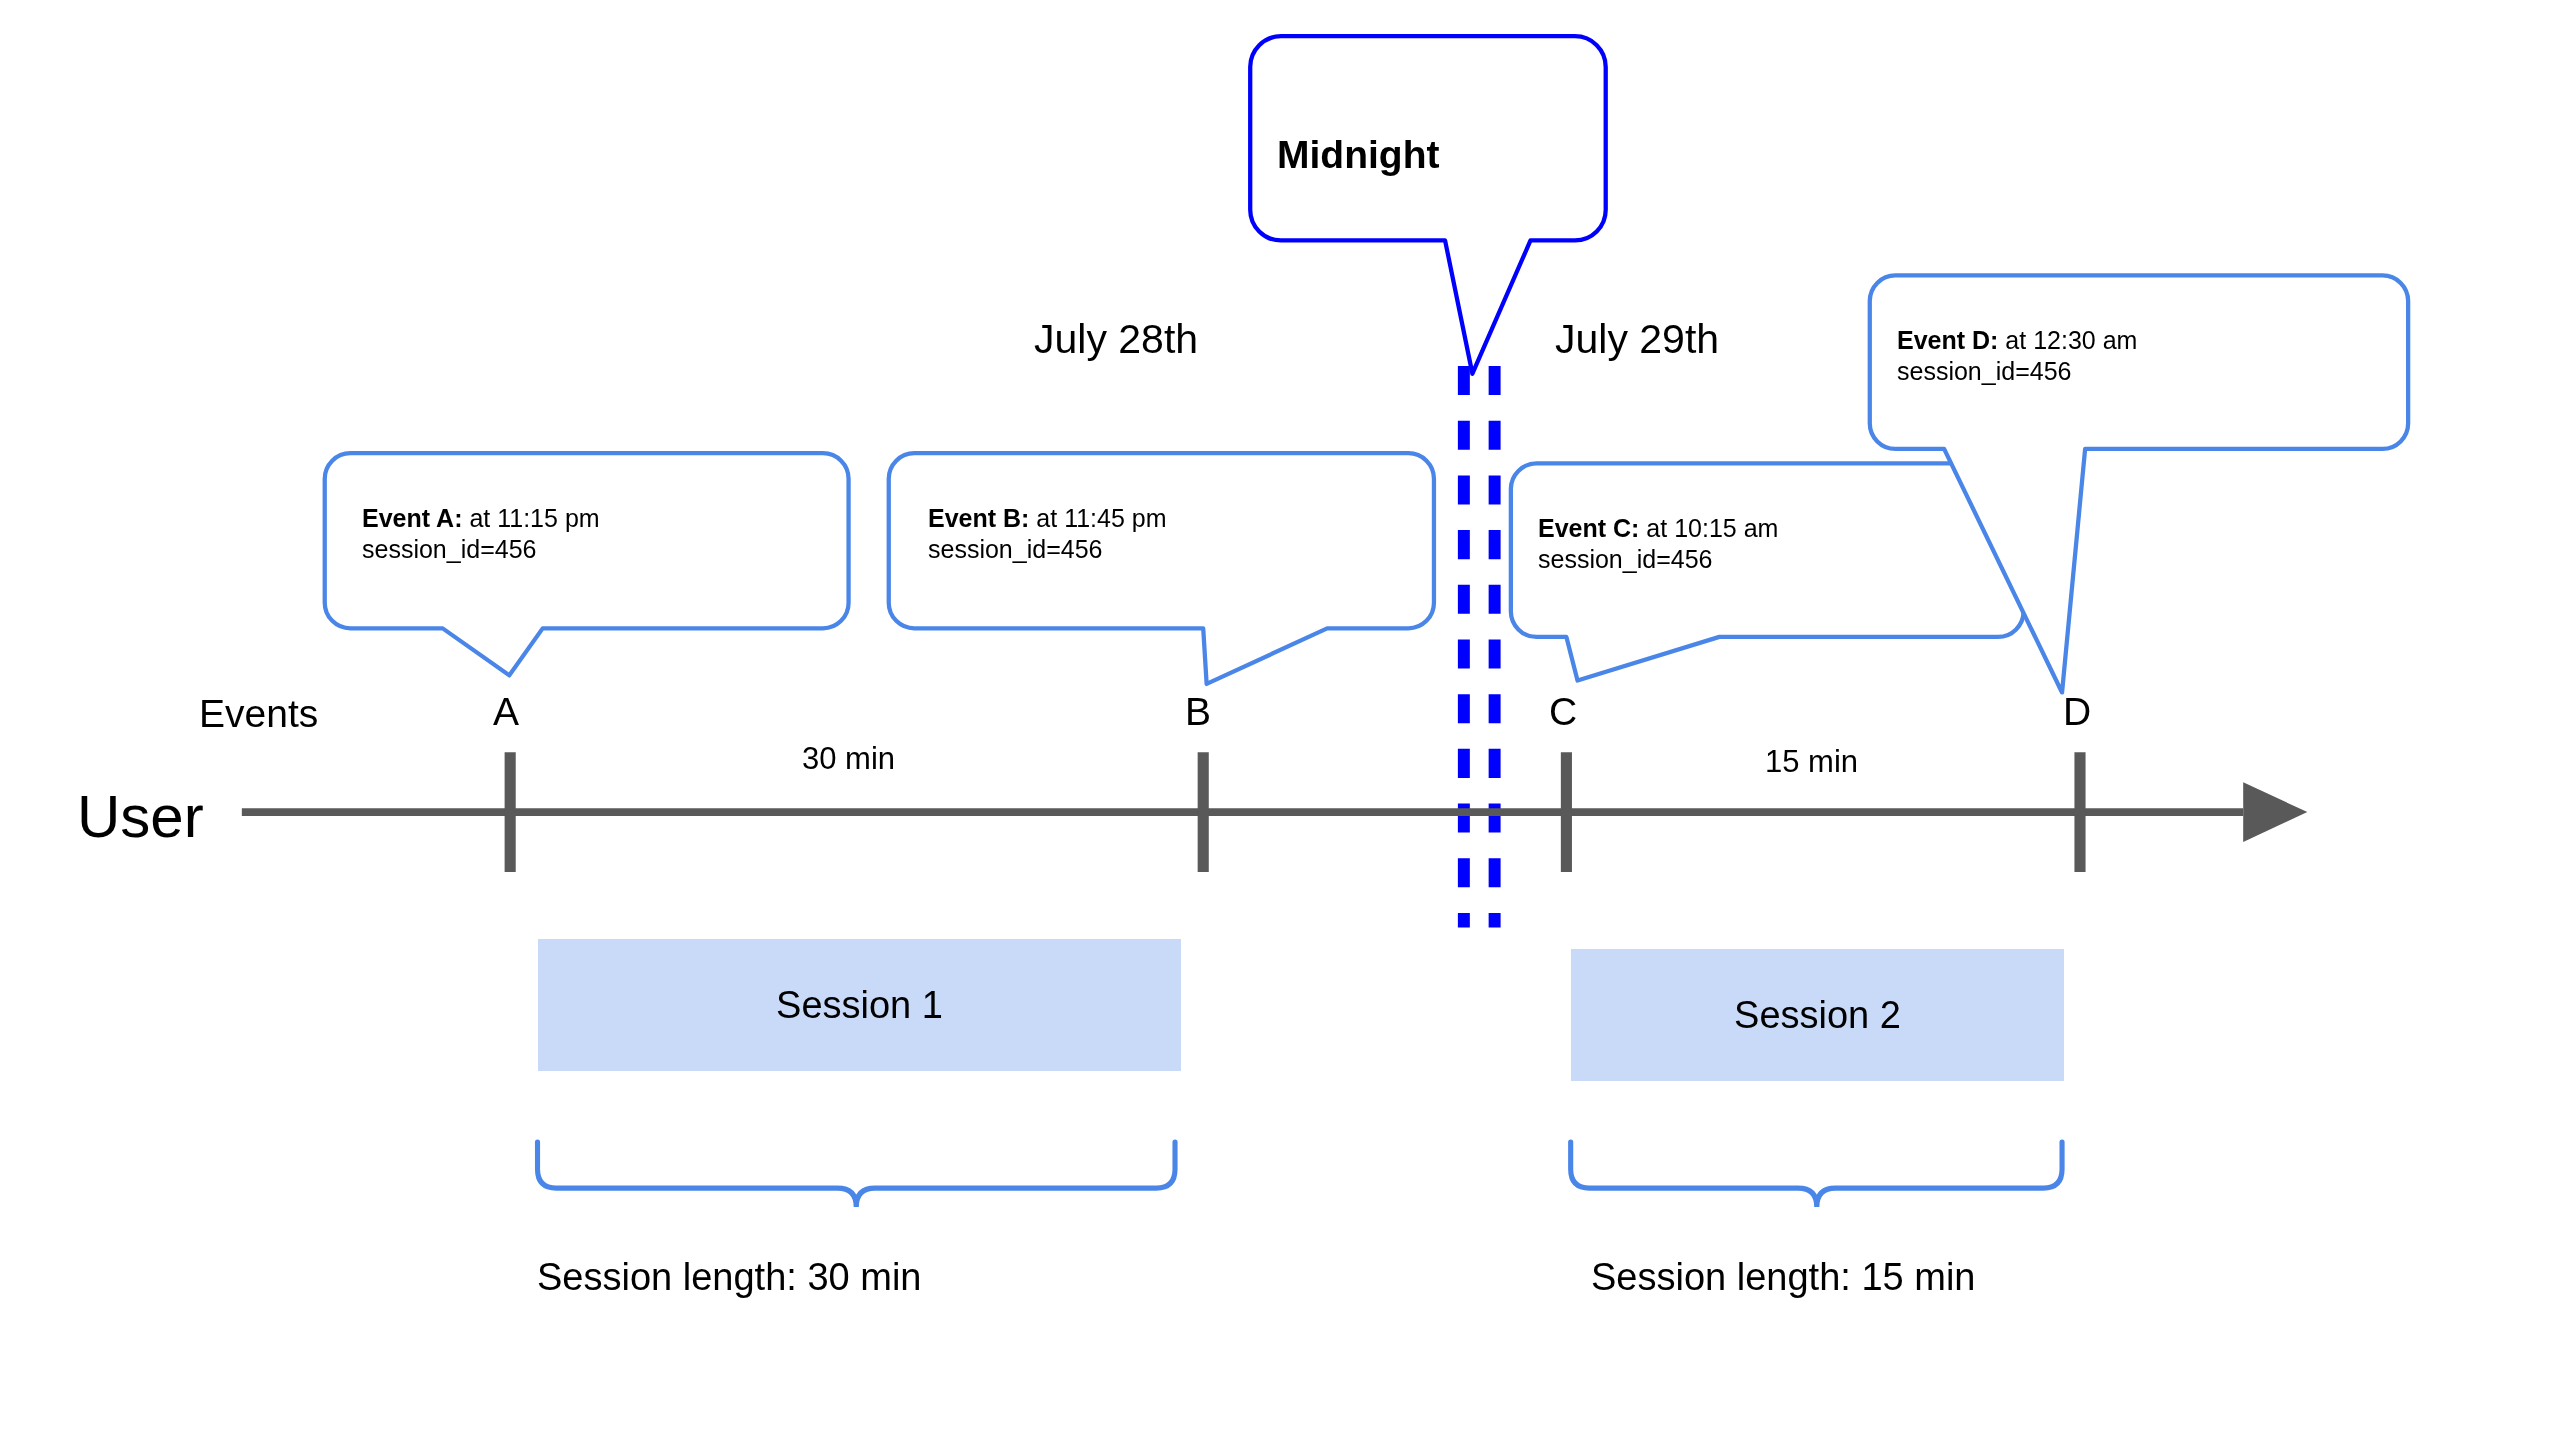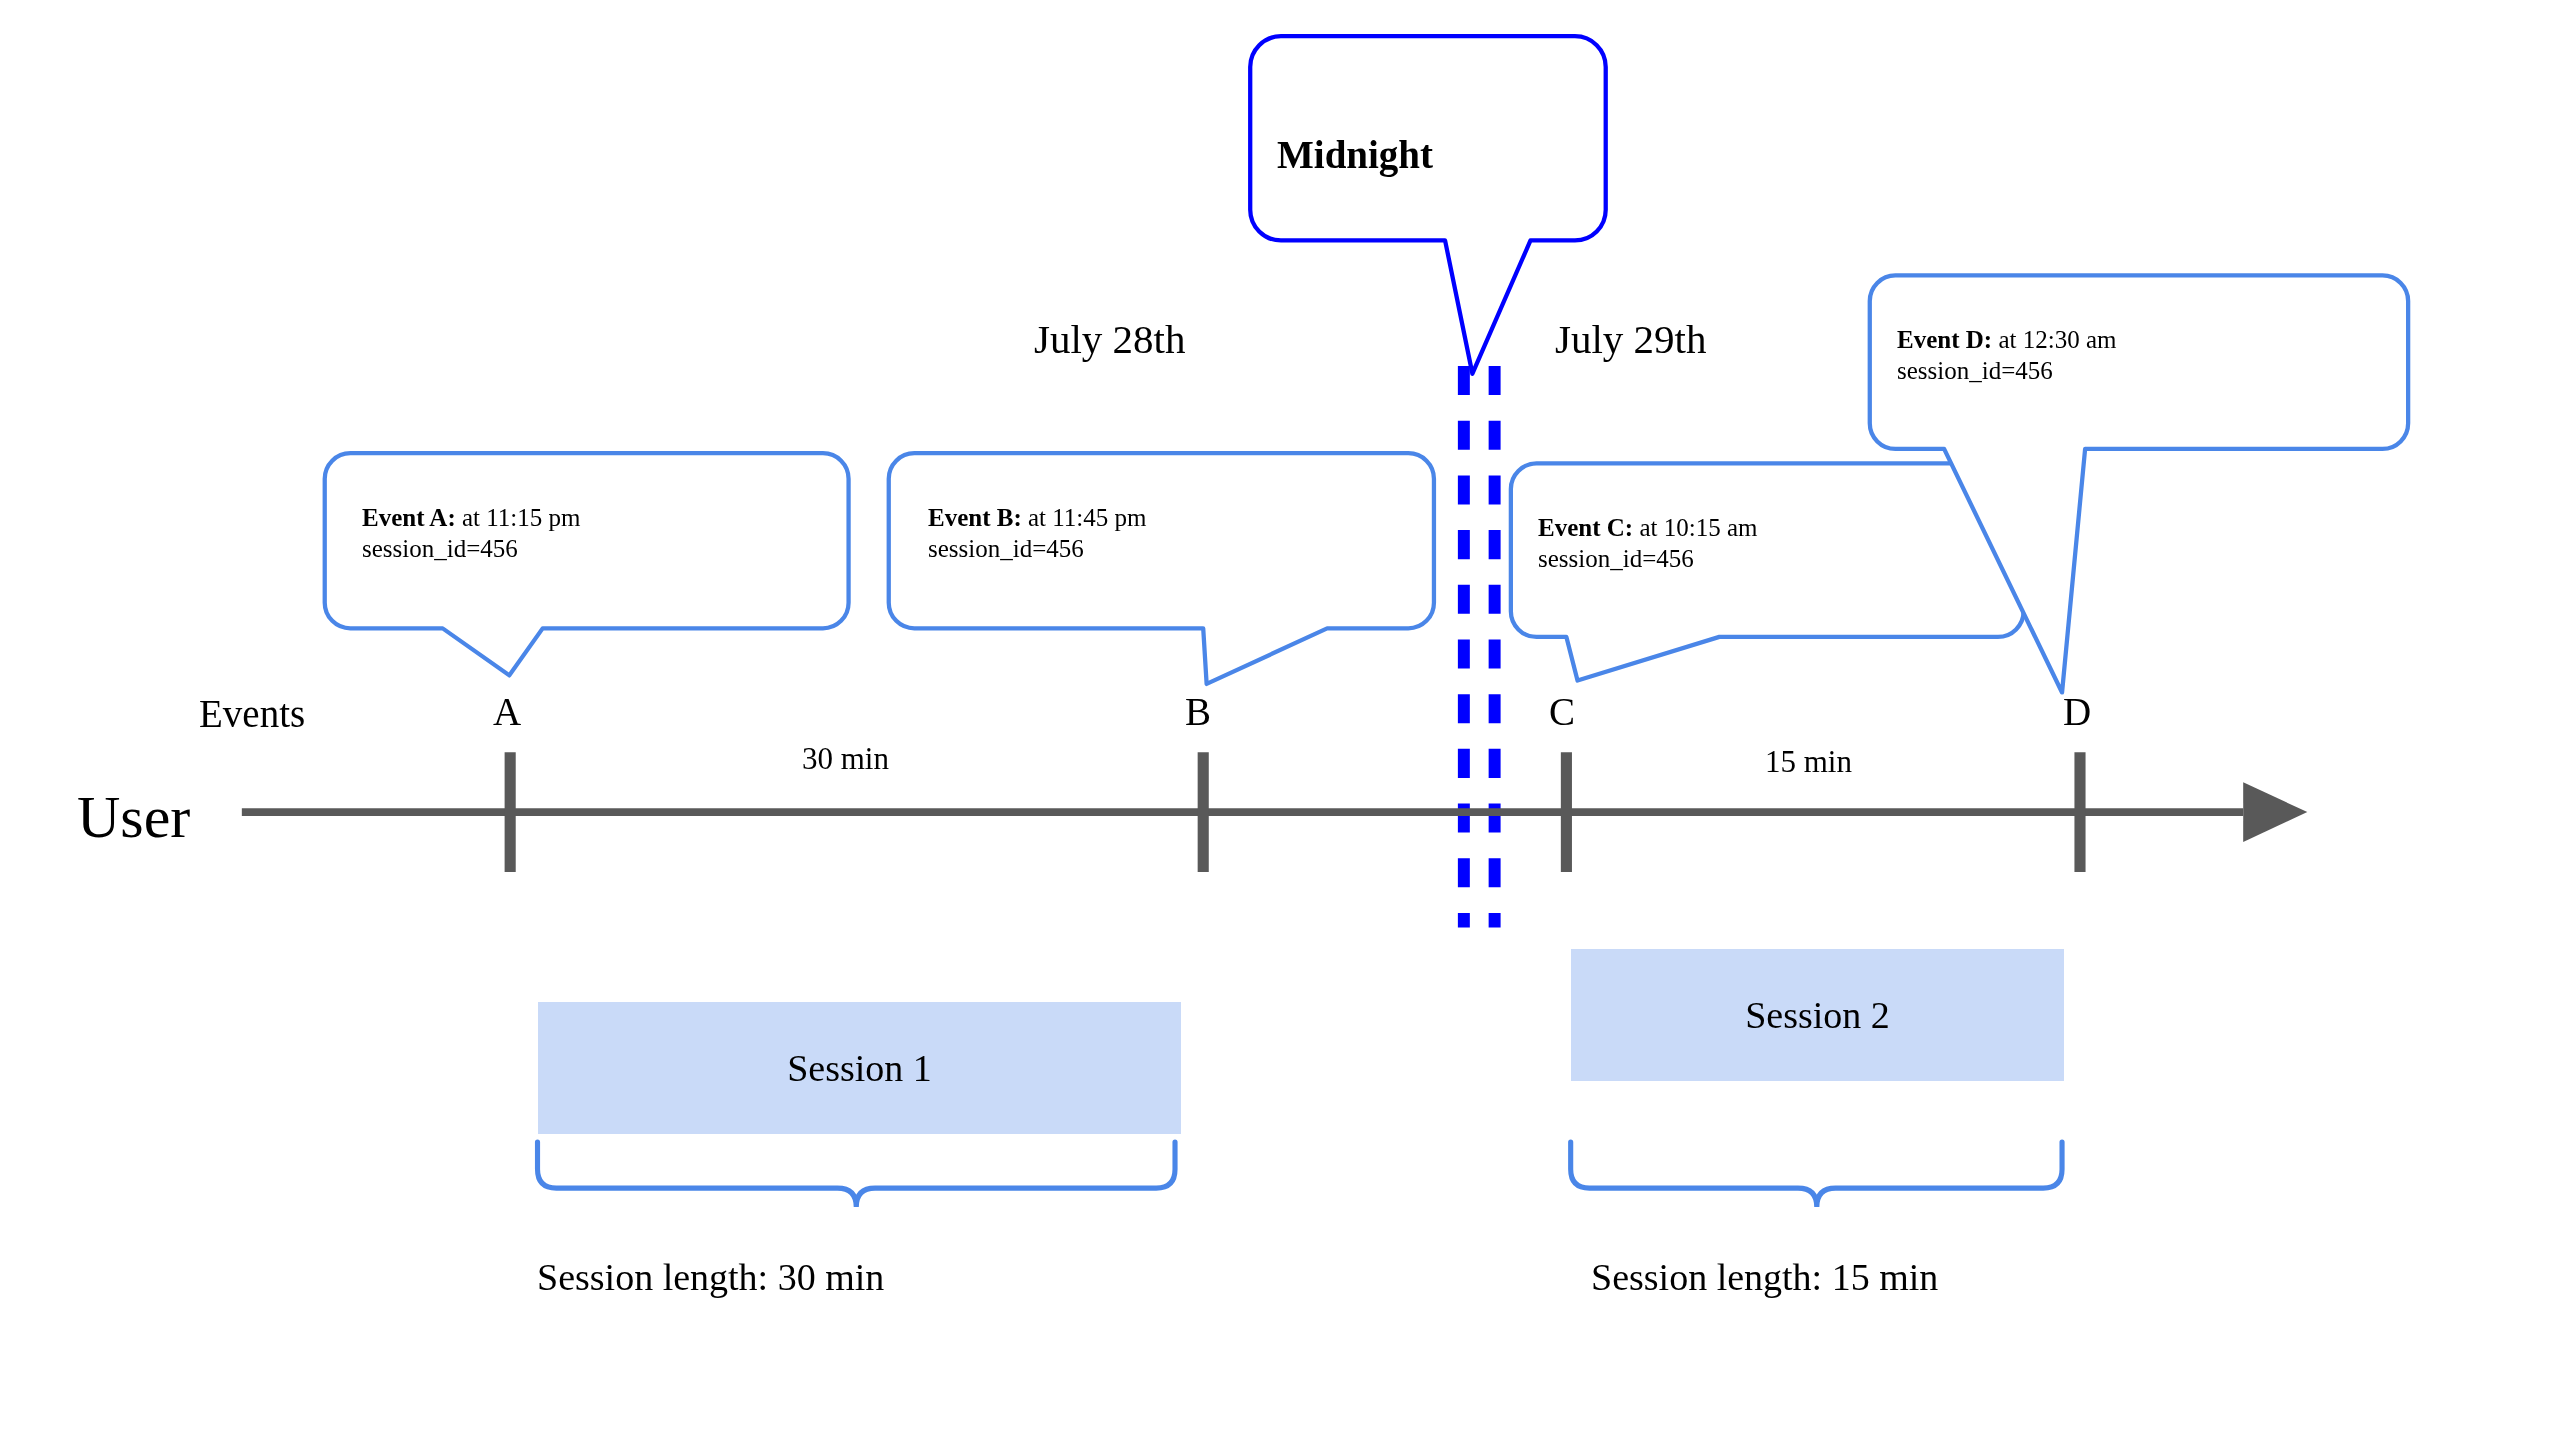--- a/index.html
+++ b/index.html
@@ -11,21 +11,20 @@
   body {
     font-family: "Liberation Sans", sans-serif;
     color: #000000;
   }
   #canvas {
     position: relative;
     width: 2550px;
     height: 1455px;
     background: #ffffff;
     overflow: hidden;
-    font-family: Liberation Serif, serif;
   }
   #svg-layer {
     position: absolute;
     left: 0;
     top: 0;
     width: 2550px;
     height: 1455px;
   }
   .txt {
     position: absolute;
@@ -237,21 +236,21 @@
   <div class="txt marker-label" style="left:1185px; top:689px;">B</div>
 
   <div class="txt marker-label" style="left:1549px; top:689px;">C</div>
 
   <div class="txt marker-label" style="left:2063px; top:689px;">D</div>
 
   <div class="txt interval-label" style="left:802px; top:741px;">30 min</div>
 
   <div class="txt interval-label" style="left:1765px; top:744px;">15 min</div>
 
-  <div class="session-bar" style="left:538px; top:1002px; width:643px; height:132px;">
+  <div class="session-bar" style="left:538px; top:939px; width:643px; height:132px;">
     <div class="txt session-bar-label" style="left:0; top:44px; width:643px; text-align:center;">Session 1</div>
   </div>
 
   <div class="session-bar" style="left:1571px; top:949px; width:493px; height:132px;">
     <div class="txt session-bar-label" style="left:0; top:44px; width:493px; text-align:center;">Session 2</div>
   </div>
 
   <div class="txt session-len-label" style="left:537px; top:1255px;">Session length: 30 min</div>
 
   <div class="txt session-len-label" style="left:1591px; top:1255px;">Session length: 15 min</div>

